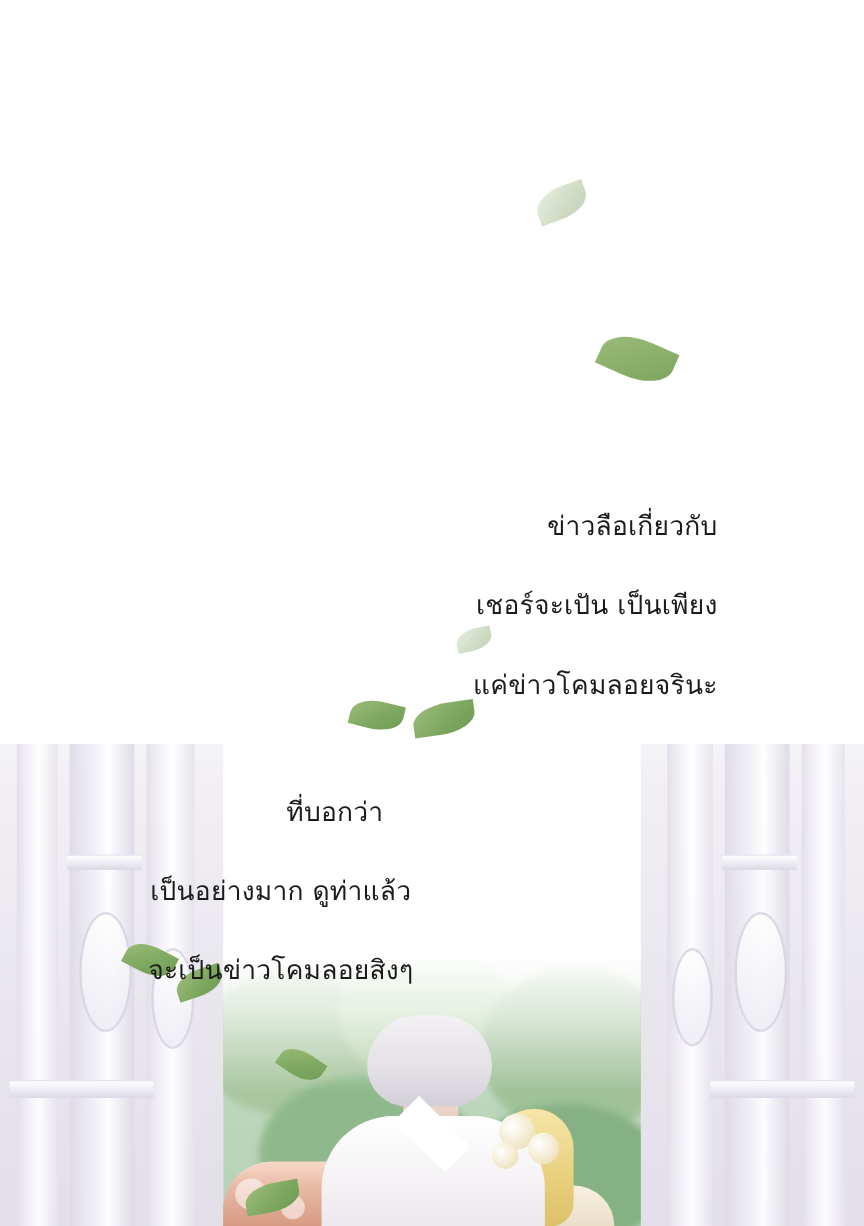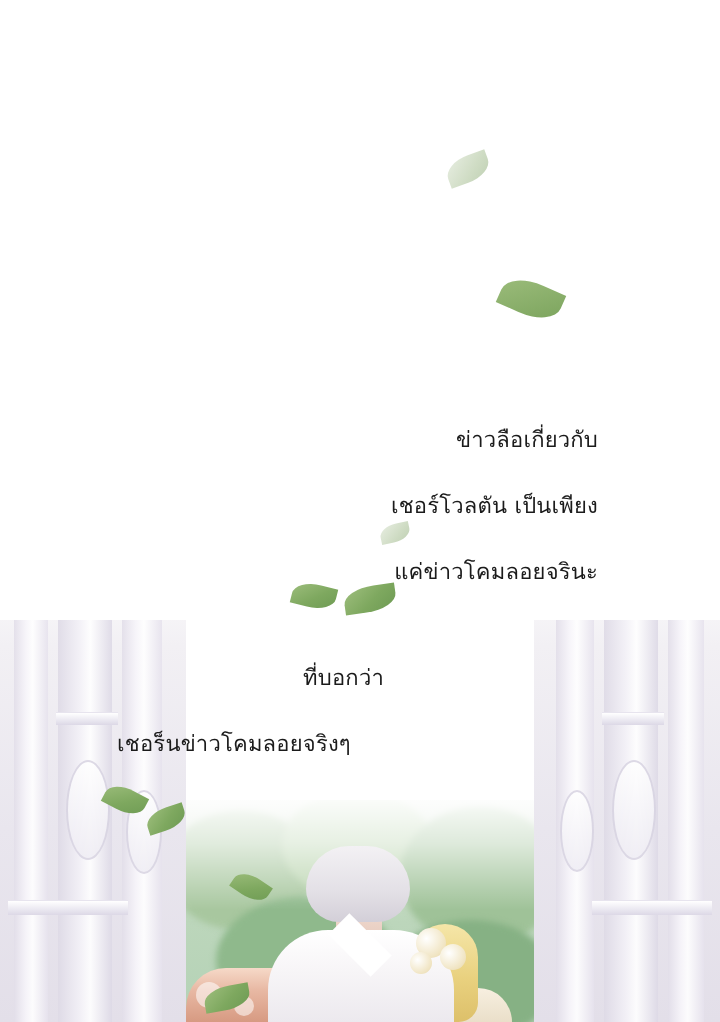--- a/index.html
+++ b/index.html
@@ -189,21 +189,21 @@
     top: 390px;
     text-align: right;
   }
   .text-block.center {
     left: 84px;
     top: 628px;
     width: 300px;
     text-align: center;
   }
   .text-line { display: block; }
-  .text-line.b1 { text-align: right; padding-left: 90px; }
+  .text-line.b1 { text-align: center; padding-left: 90px; }
 </style>
 </head>
 <body>
 
 <div class="page">
 
   <div class="scene">
 
     <div class="wall-left"></div>
     <div class="pillar" style="left:14px; top:560px; width:34px; height:462px;"></div>
@@ -255,22 +255,23 @@
     <div class="leaf" style="left:344px; top:586px; width:52px; height:26px; transform:rotate(-8deg);"></div>
     <div class="leaf" style="left:104px; top:788px; width:42px; height:24px; transform:rotate(28deg);"></div>
     <div class="leaf" style="left:146px; top:808px; width:40px; height:22px; transform:rotate(-18deg);"></div>
     <div class="leaf" style="left:232px; top:876px; width:38px; height:22px; transform:rotate(34deg);"></div>
     <div class="leaf" style="left:204px; top:986px; width:46px; height:24px; transform:rotate(-10deg);"></div>
 
   </div>
 
   <div class="text-block right">
     <span class="text-line">ข่าวลือเกี่ยวกับ</span>
-    <span class="text-line">เชอร์โวลตัน เป็นเพียง</span>
+    <span class="text-line">เชอร์จะเปัน เป็นเพียง</span>
     <span class="text-line">แค่ข่าวโคมลอยจรินะ</span>
   </div>
 
   <div class="text-block center">
     <span class="text-line b1">ที่บอกว่า</span>
-    <span class="text-line">เชอร็นข่าวโคมลอยจริงๆ</span>
+    <span class="text-line">เป็นอย่างมาก ดูท่าแล้ว</span>
+    <span class="text-line">จะเป็นข่าวโคมลอยสิงๆ</span>
   </div>
 
 </div>
 
 </body></html>

